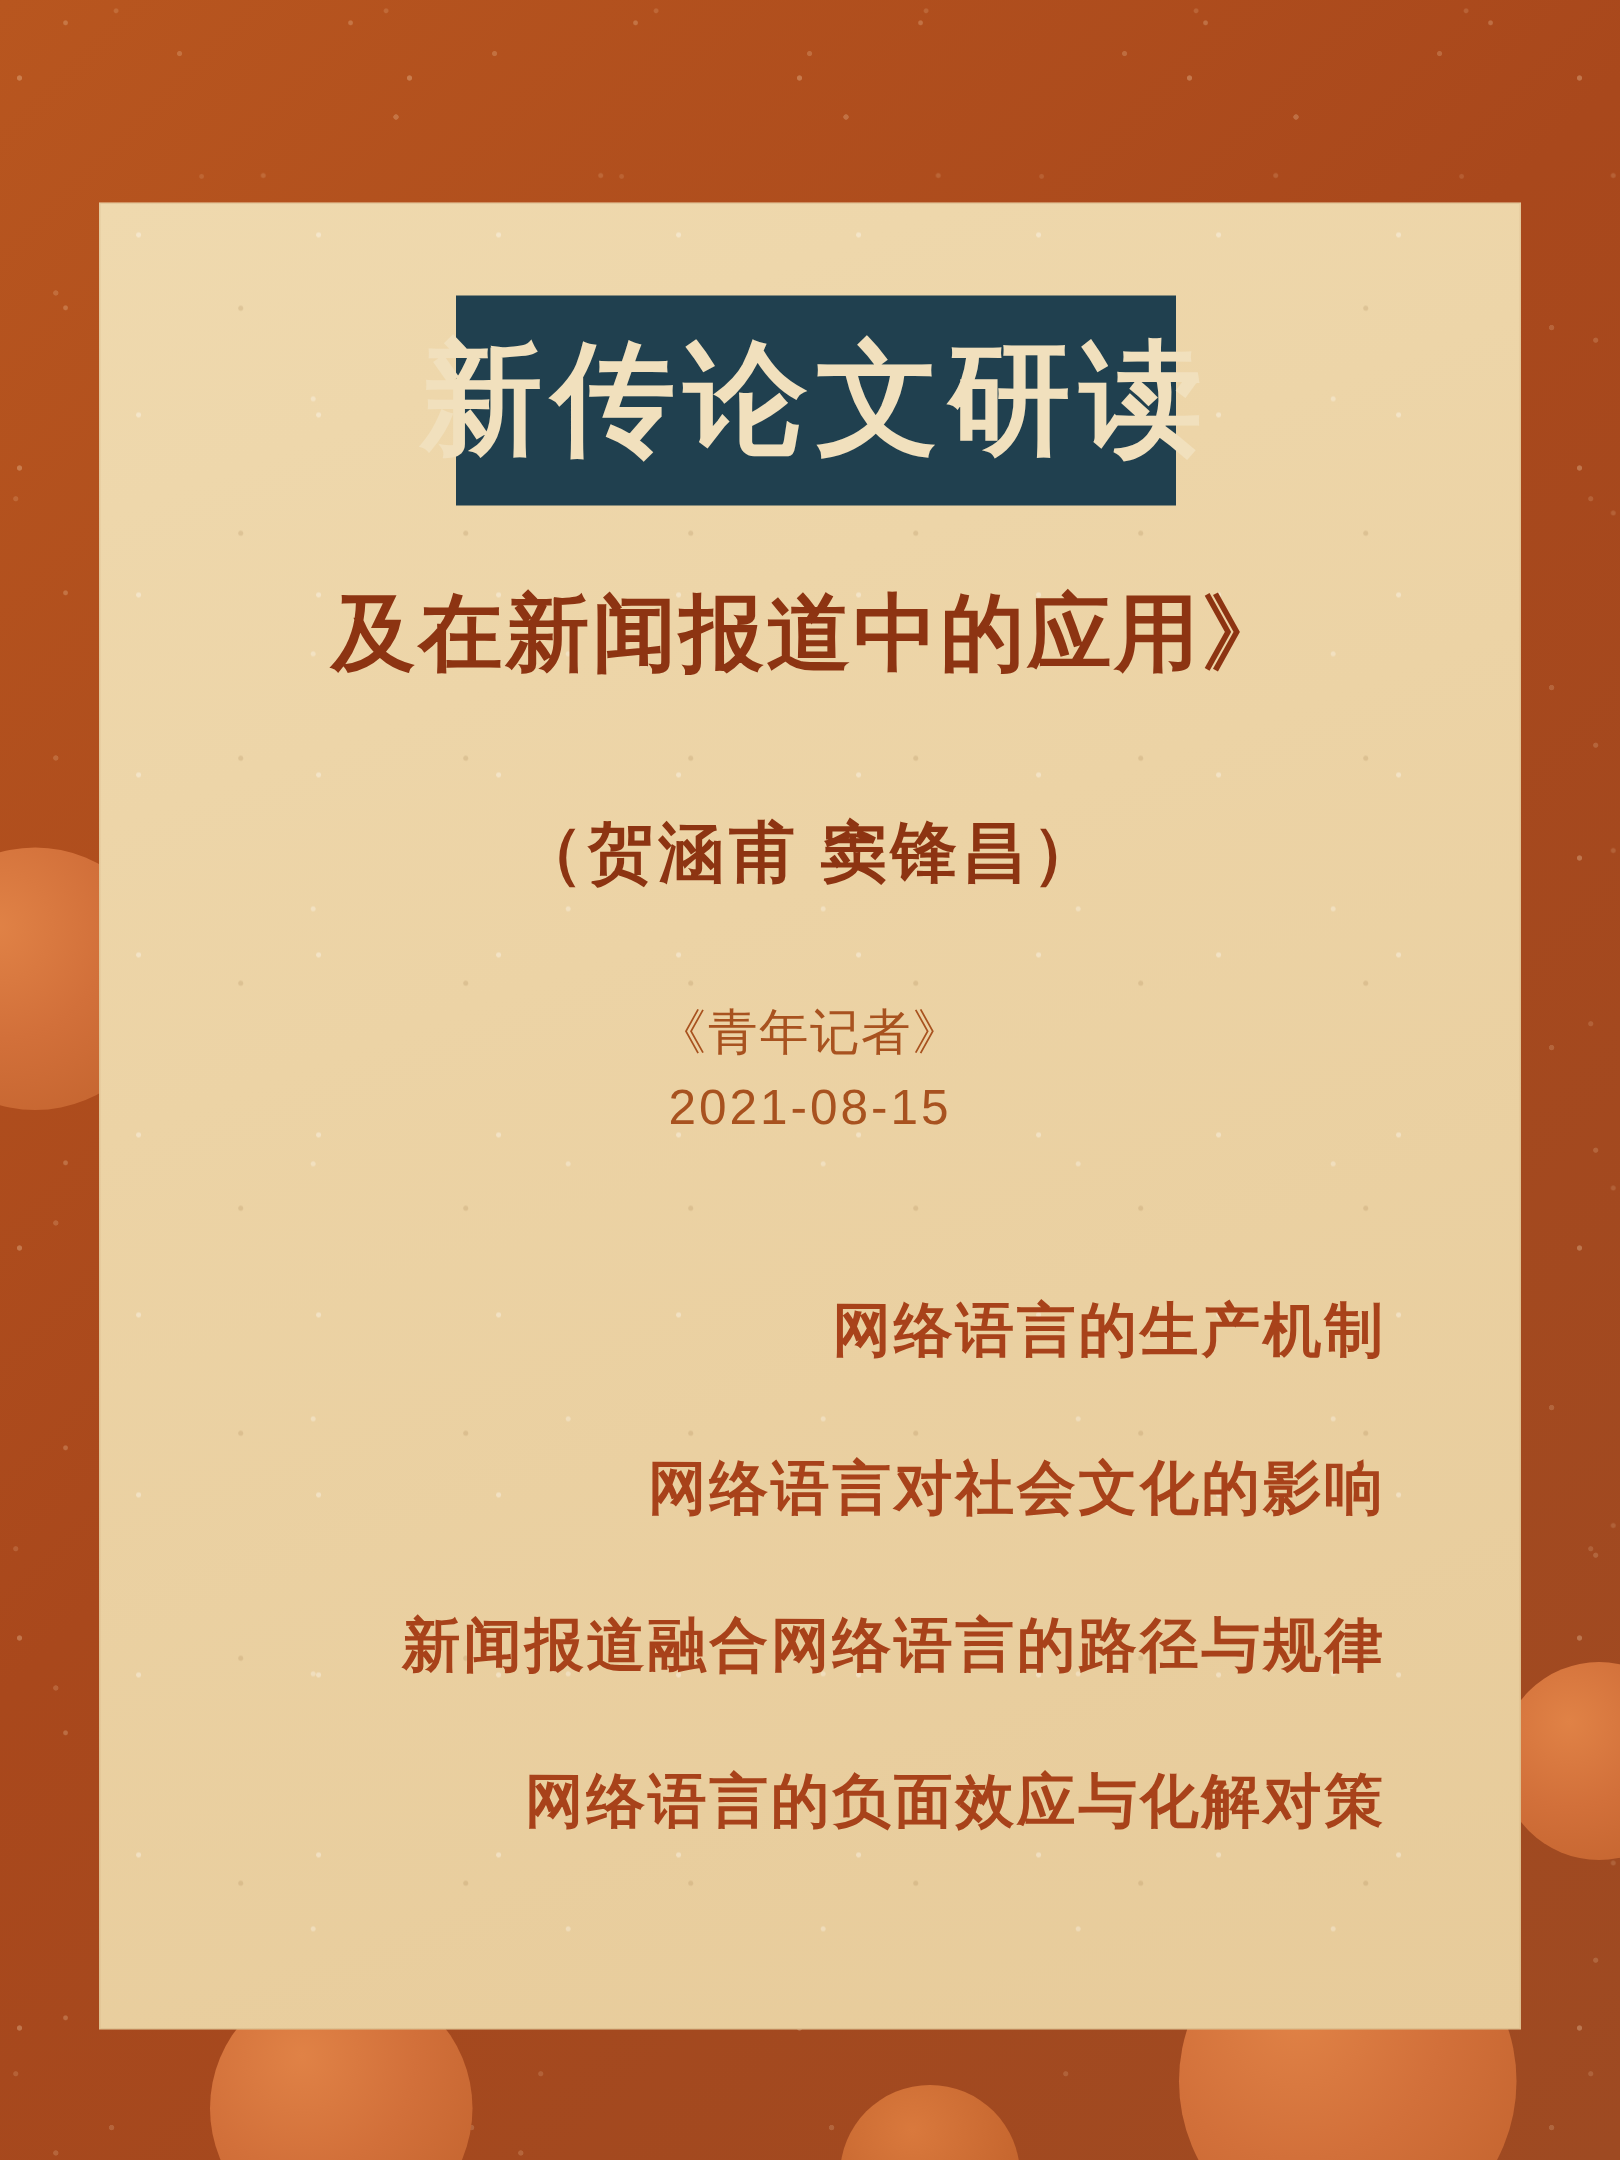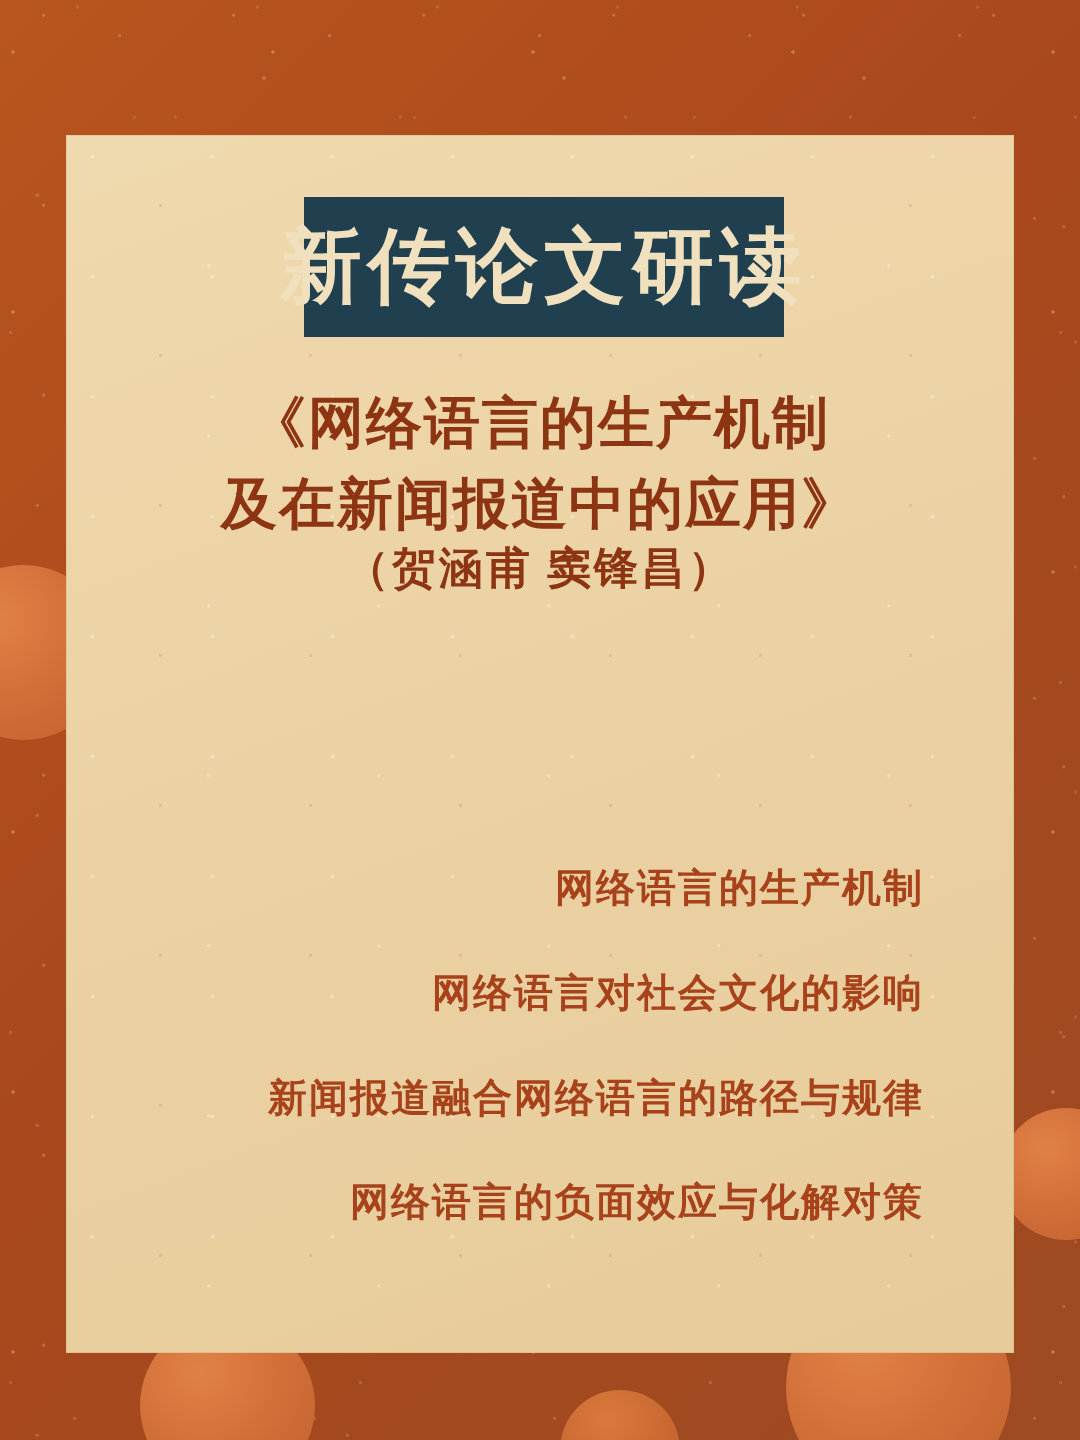--- a/index.html
+++ b/index.html
@@ -179,27 +179,28 @@
   <div class="circle circle-bottom-b"></div>
   <div class="circle circle-bottom-c"></div>
 
   <div class="card">
 
     <div class="banner">
       <div class="banner-title">新传论文研读</div>
     </div>
 
     <div class="paper-title">
-      <div>《网络语言的生产机制</div>
       <div>及在新闻报道中的应用》</div>
     </div>
 
     <div class="paper-authors">（贺涵甫 窦锋昌）</div>
 
     <div class="journal-block">
+      <div class="journal-name">《青年记者》</div>
+      <div class="journal-date">2021-08-15</div>
     </div>
 
     <div class="points">
       <div class="point-item">网络语言的生产机制</div>
       <div class="point-item">网络语言对社会文化的影响</div>
       <div class="point-item">新闻报道融合网络语言的路径与规律</div>
       <div class="point-item">网络语言的负面效应与化解对策</div>
     </div>
 
   </div>

